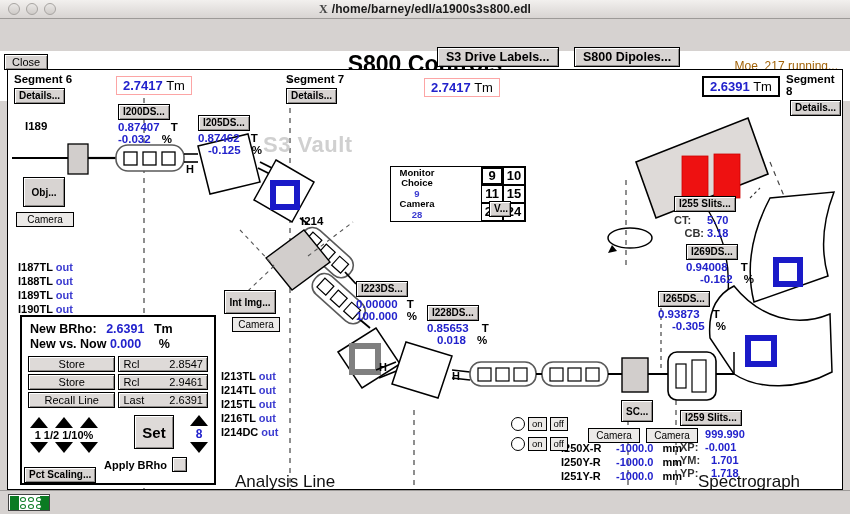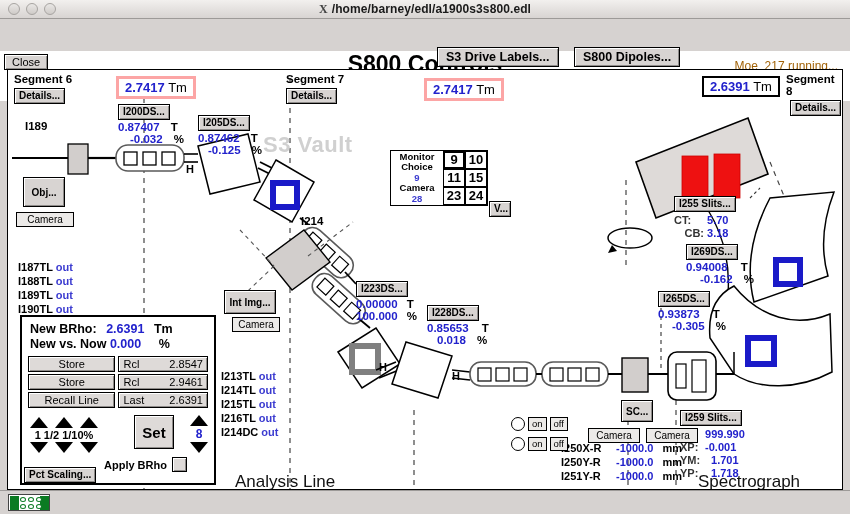--- a/index.html
+++ b/index.html
@@ -99,21 +99,21 @@
     padding: 0px 4px; cursor: pointer; display: inline-block;
     white-space: nowrap; line-height: 14px;
   }
   .relbtn {
     font-size: 10px; color: #000;
     background: #eceae8; border: 1px solid #000;
     padding: 0px 4px; cursor: pointer; display: inline-block;
     white-space: nowrap; line-height: 13px;
   }
   .brho-box {
-    border: 3px solid #fca5a5; background: #fff;
+    border: 1px solid #fca5a5; background: #fff;
     padding: 1px 6px; font-size: 13px; white-space: nowrap;
   }
   .brho-box b { color: #2222cc; font-weight: 700; }
   .brho-box span.u { color: #000; font-weight: 400; }
   .brho-thick { border: 2px solid #000; }
 
   .readout { font-size: 11.5px; font-weight: 700; color: #2222cc; white-space: nowrap; }
   .readout .unit { color: #000; }
   .tl-row { font-size: 11px; font-weight: 700; color: #000; white-space: nowrap; line-height: 14px; }
   .tl-row em { color: #3b3bd0; font-style: normal; font-weight: 700; }
@@ -355,21 +355,21 @@
       <b>2.6391</b>
       <span class="u">Tm</span>
     </div>
 
     <div class="abs" style="left:110px; top:31px;">
       <div class="dbtn">I200DS...</div>
       <div class="readout" style="margin-top:1px;">
         <span>0.87407</span>
         <span class="unit" style="margin-left:8px;">T</span>
       </div>
-      <div class="readout" style="margin-left:12px;">
+      <div class="readout" style="">
         <span>-0.032</span>
         <span class="unit" style="margin-left:8px;">%</span>
       </div>
     </div>
 
     <div class="abs" style="left:190px; top:42px;">
       <div class="dbtn">I205DS...</div>
       <div class="readout" style="margin-top:1px;">
         <span>0.87462</span>
         <span class="unit" style="margin-left:8px;">T</span>
@@ -429,21 +429,21 @@
     </div>
 
     <div class="abs" style="left:15px; top:107px;">
       <div class="dbtn" style="width:42px; height:30px; line-height:30px; text-align:center;">Obj...</div>
     </div>
     <div class="abs relbtn" style="left:8px; top:142px; width:58px; text-align:center;">Camera</div>
 
     <div class="abs dbtn" style="left:216px; top:220px; width:52px; height:24px; line-height:24px; text-align:center;">Int Img...</div>
     <div class="abs relbtn" style="left:224px; top:247px; width:48px; text-align:center;">Camera</div>
 
-    <div class="monitor" style="left:382px; top:80px;">
+    <div class="monitor" style="left:382px; top:96px;gap:38px;">
       <div class="mon-left">
         <div>
           <span>Monitor</span><br>
           <span>Choice</span>
         </div>
         <div class="val">9</div>
         <div>Camera</div>
         <div class="val">28</div>
       </div>
       <div class="mon-grid">

